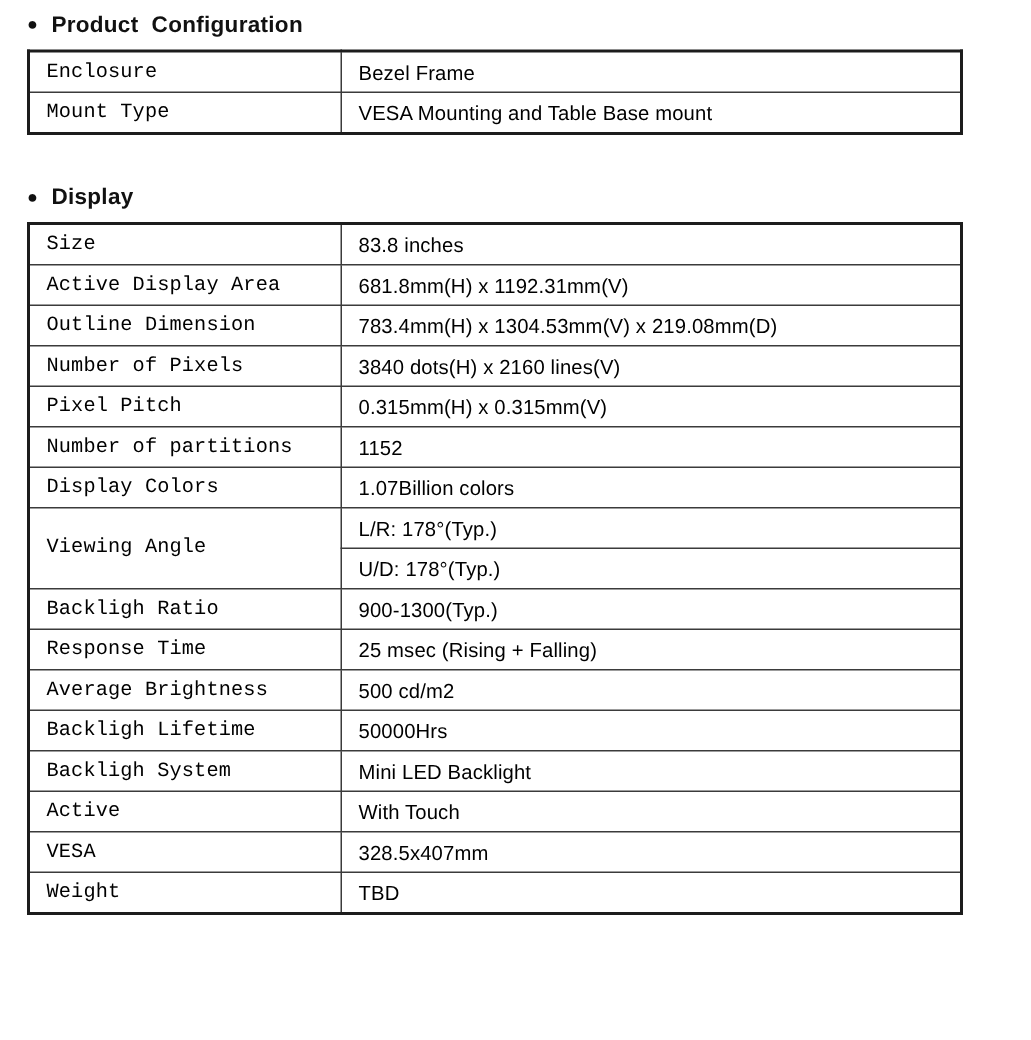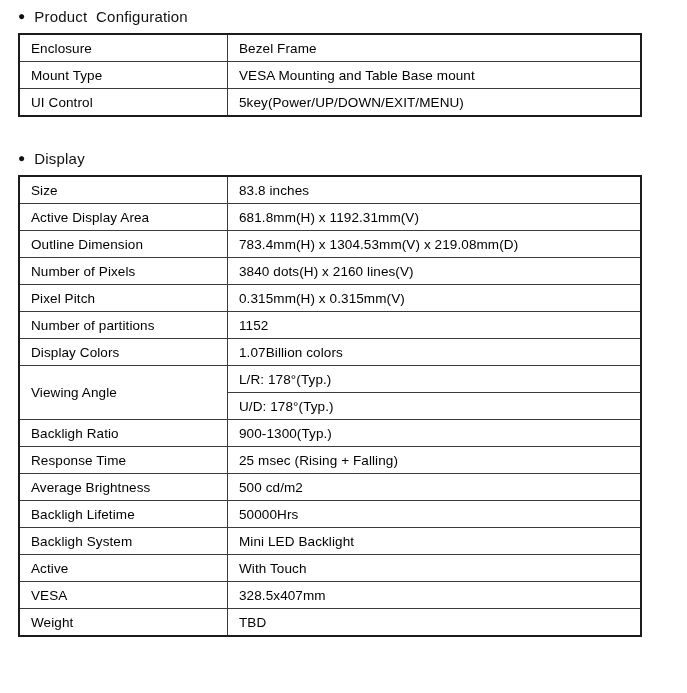--- a/index.html
+++ b/index.html
@@ -26,20 +26,21 @@
     color: #111111;
   }
   .section-title .bullet {
     font-size: 12px;
     line-height: 1;
     margin-right: 9px;
   }
   .section-title .title-text {
     white-space: pre;
     letter-spacing: 0.2px;
+    font-weight: bold;
   }
   .section-gap {
     height: 30px;
   }
   table.spec {
     border-collapse: collapse;
     table-layout: fixed;
     width: 624px;
     border: 2px solid #1c1c1c;
   }
@@ -47,20 +48,21 @@
     border: 1px solid #3b3b3b;
     font-size: 13.5px;
     height: 26px;
     padding: 0 0 0 11px;
     vertical-align: middle;
     letter-spacing: 0.1px;
     overflow: hidden;
   }
   table.spec td.label {
     width: 196px;
+    font-family: Liberation Mono, monospace;
   }
 </style>
 </head>
 <body>
 
 <div class="doc">
 
   <div class="section">
     <div class="section-title">
       <span class="bullet">●</span>
@@ -68,24 +70,20 @@
     </div>
     <table class="spec">
       <tbody>
           <tr>
             <td class="label" rowspan="1">Enclosure</td>
             <td class="value">Bezel Frame</td>
           </tr>
           <tr>
             <td class="label" rowspan="1">Mount Type</td>
             <td class="value">VESA Mounting and Table Base mount</td>
-          </tr>
-          <tr>
-            <td class="label" rowspan="1">UI Control</td>
-            <td class="value">5key(Power/UP/DOWN/EXIT/MENU)</td>
           </tr>
         </tbody>
     </table>
   </div>
 
   <div class="section-gap"></div>
 
   <div class="section">
     <div class="section-title">
       <span class="bullet">●</span>

